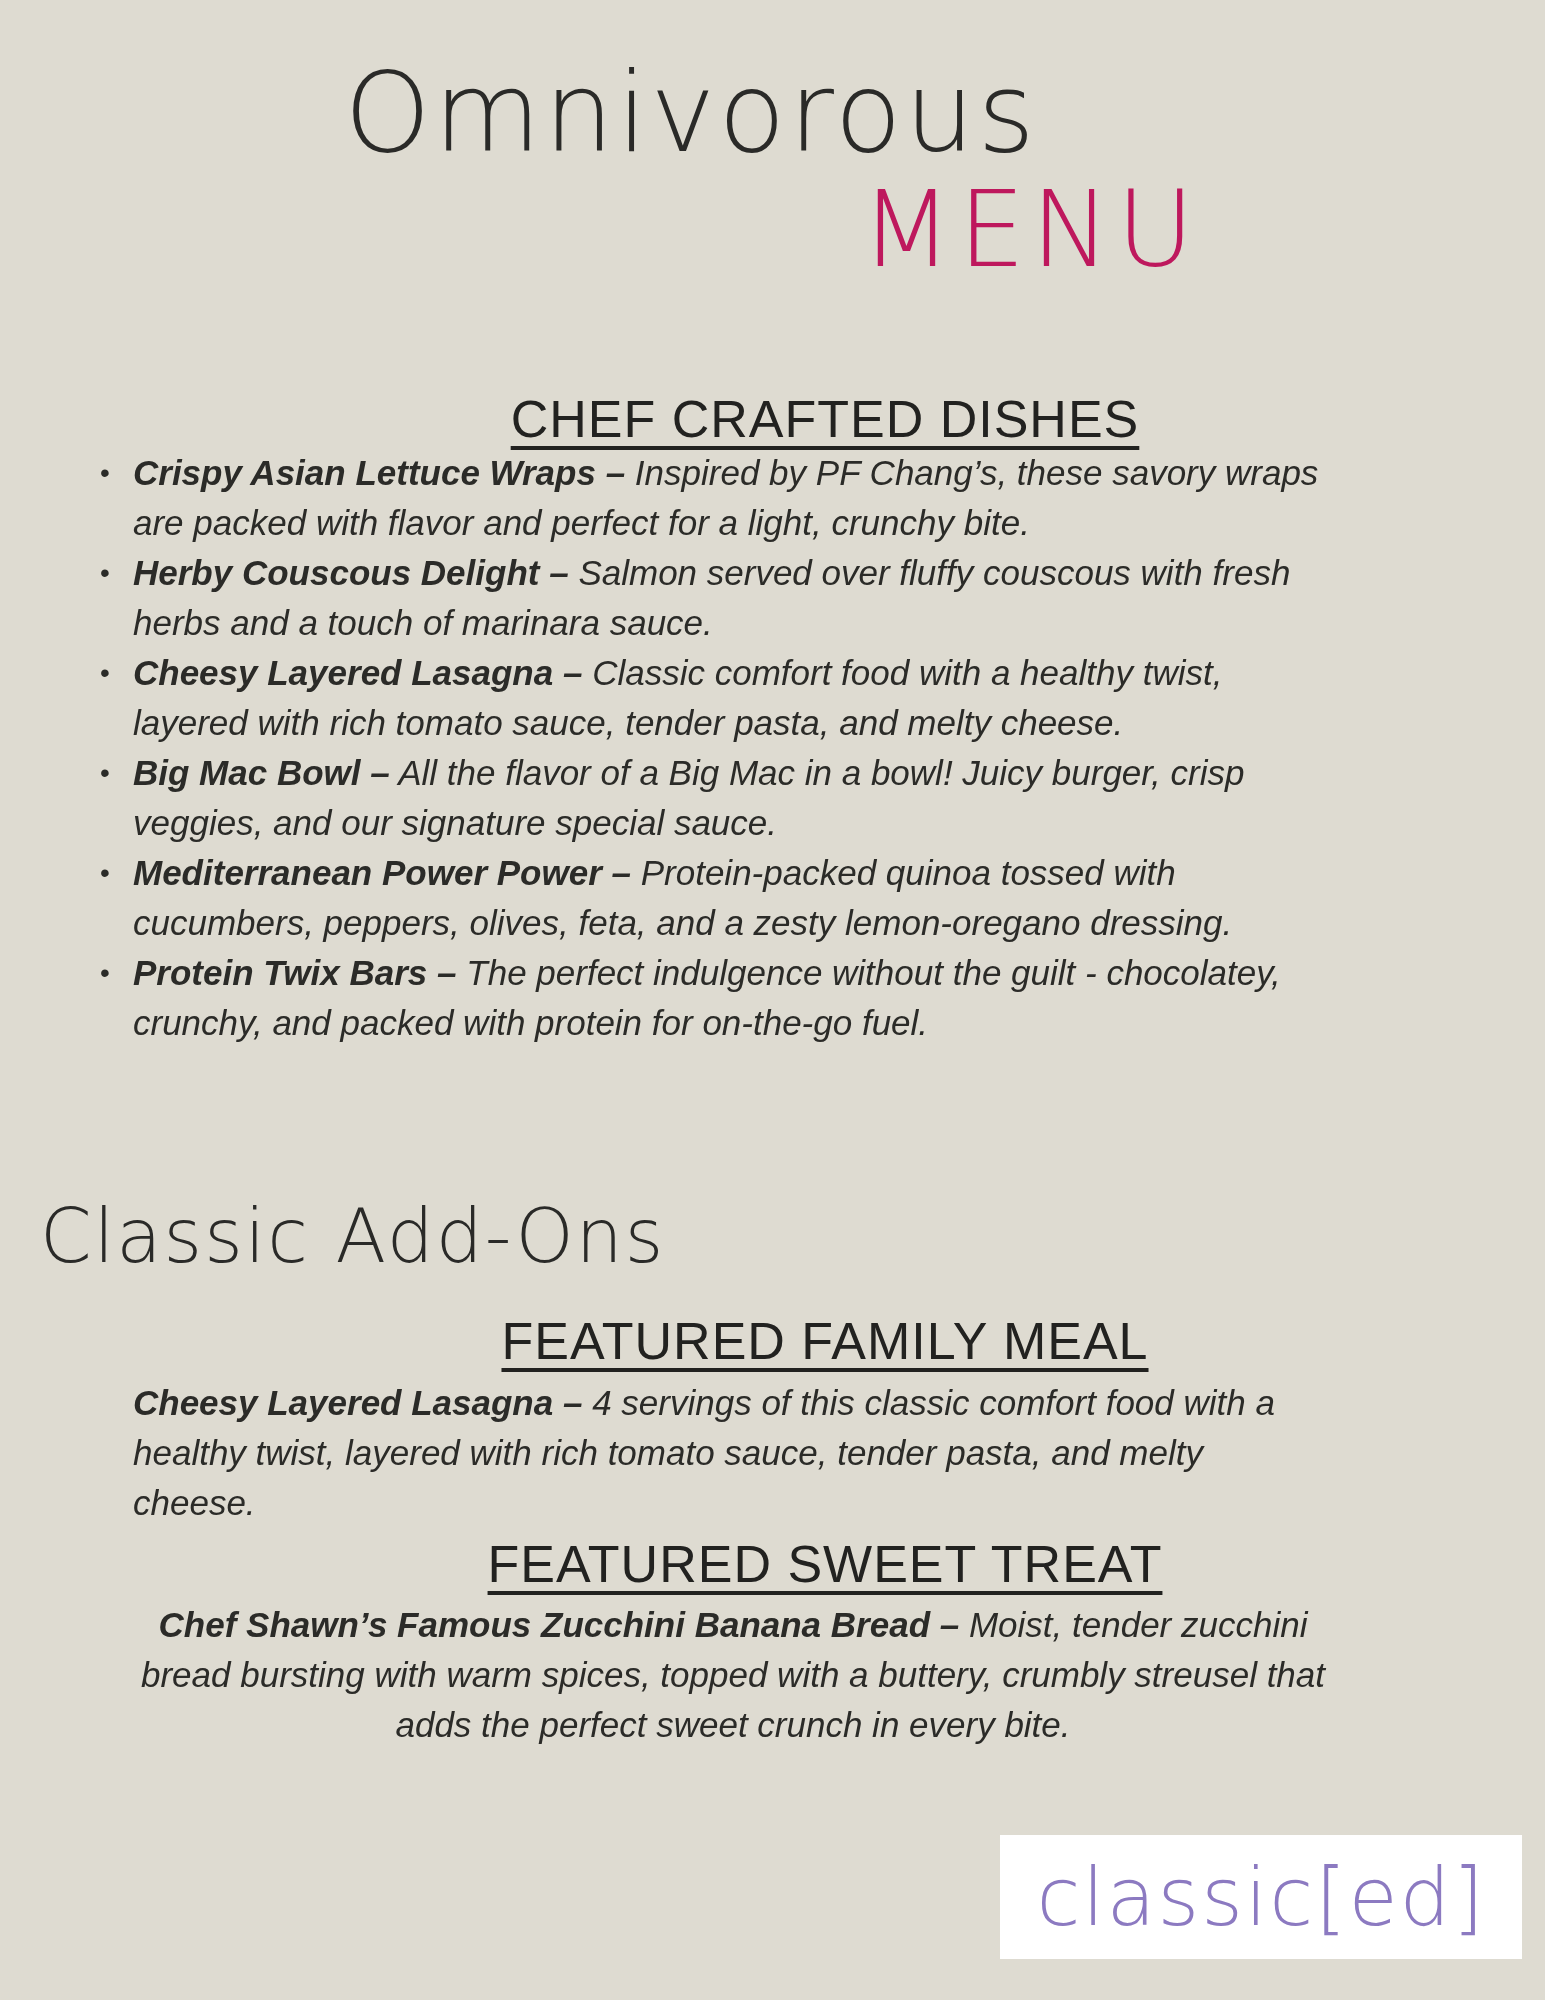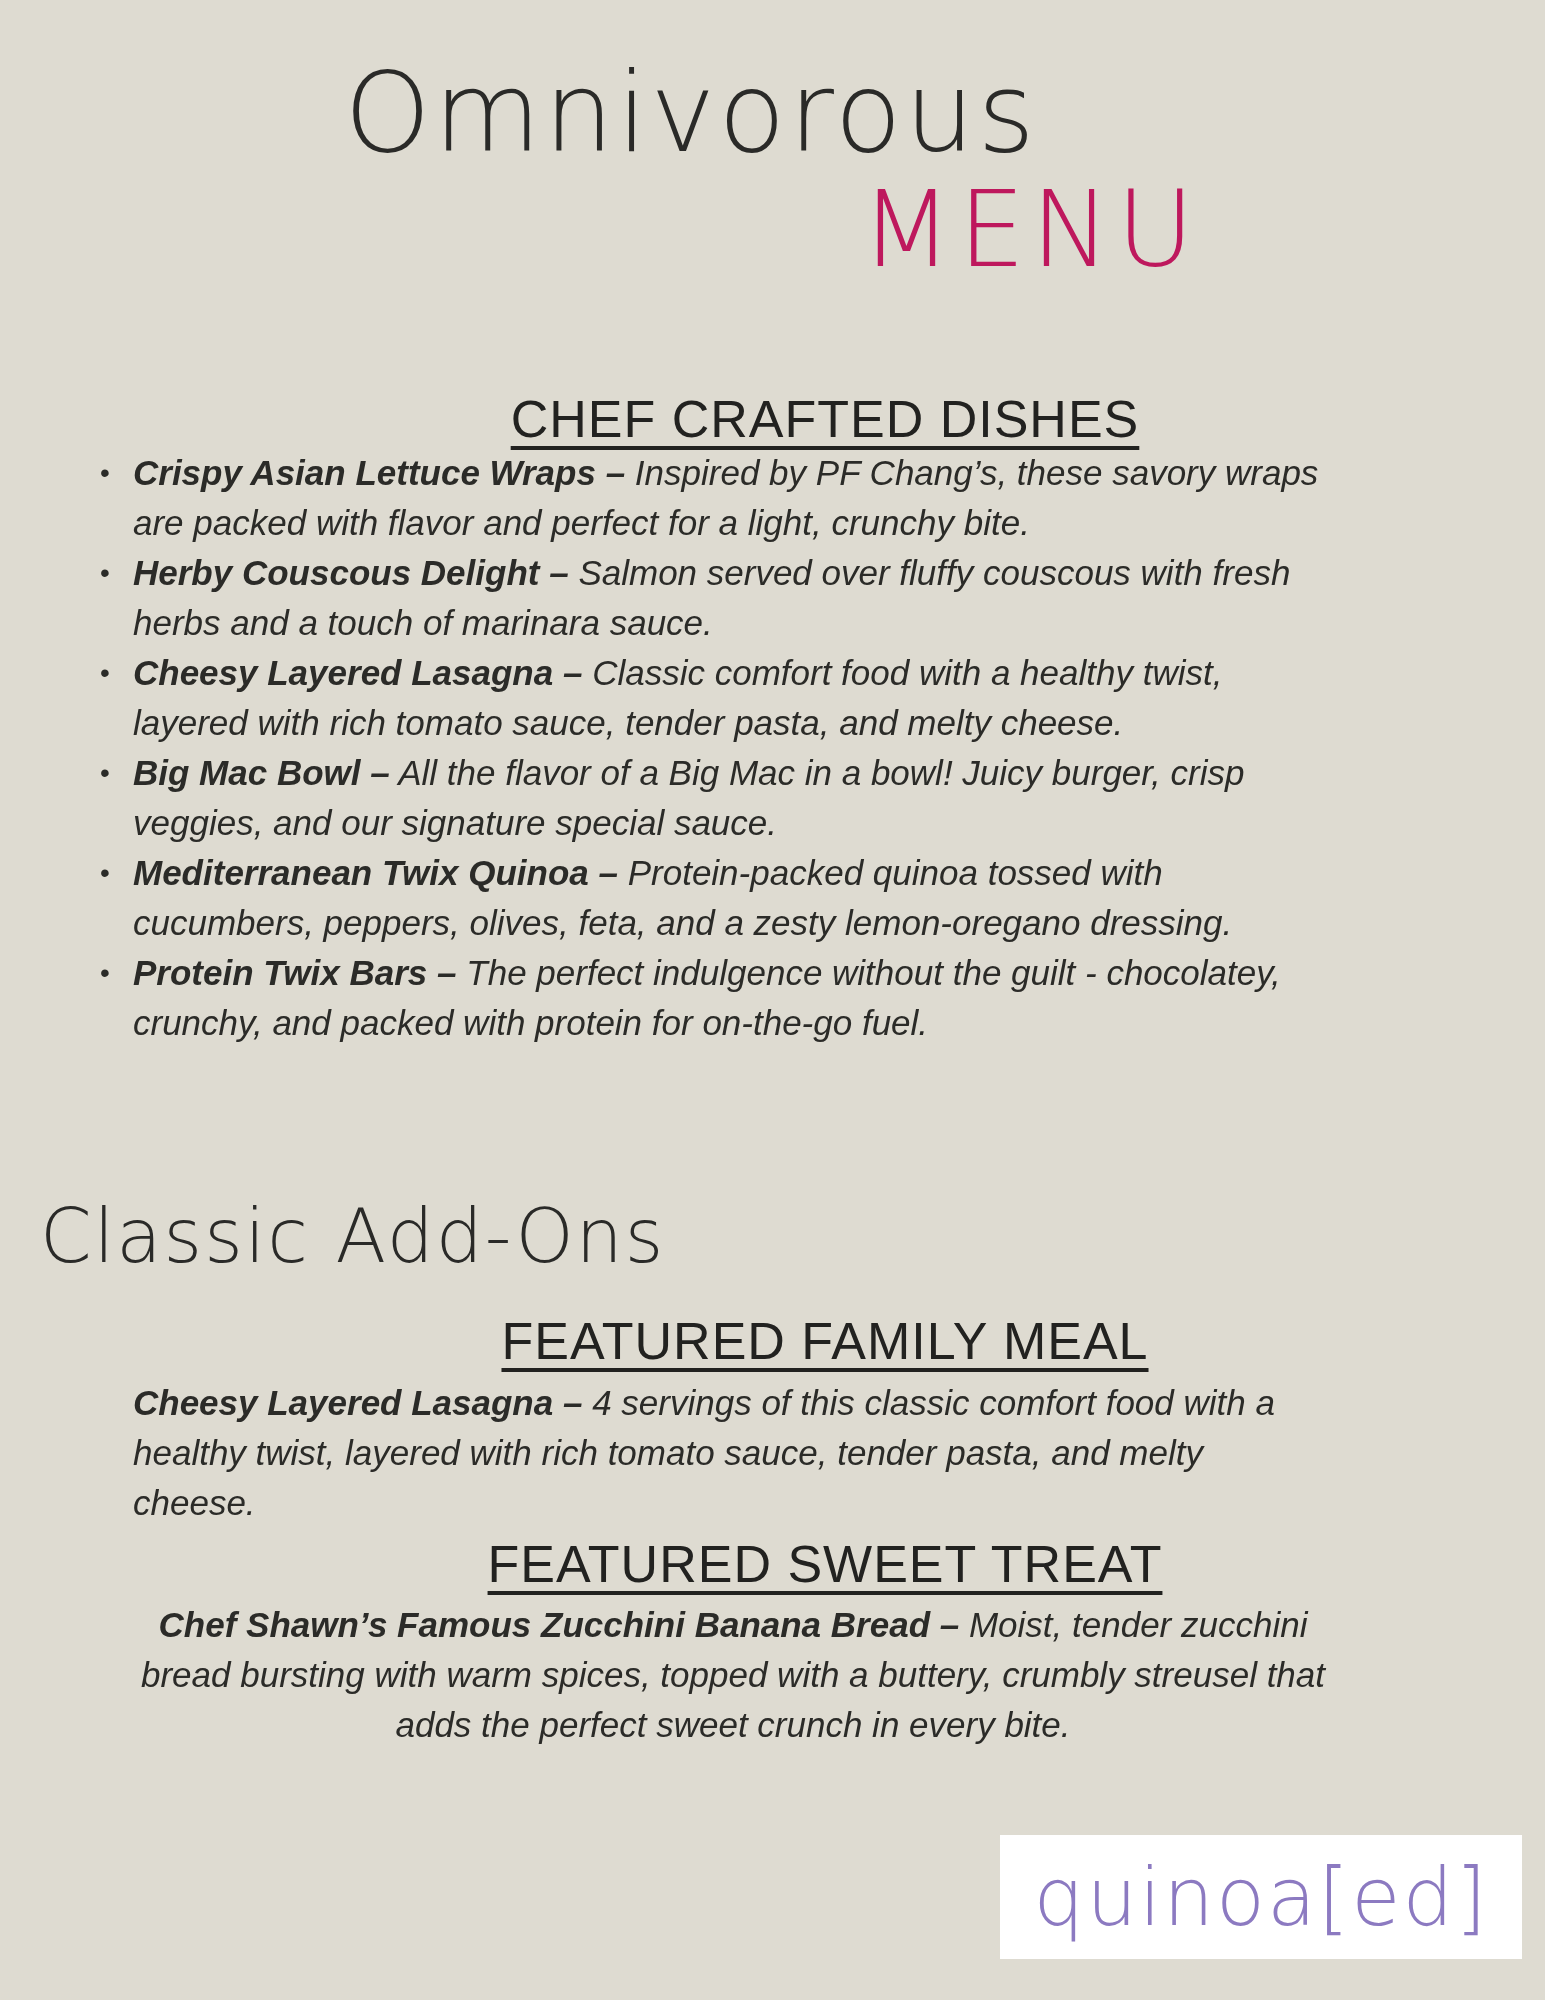--- a/index.html
+++ b/index.html
@@ -146,21 +146,21 @@
         <span class="dish-desc">Classic comfort food with a healthy twist, layered with rich tomato sauce, tender pasta, and melty cheese.</span></span>
     </li>
     <li class="dish-item">
       <span class="bullet">•</span>
       <span class="dish-text"><span class="dish-name">Big Mac Bowl</span>
         <span class="dash-bold">–</span>
         <span class="dish-desc">All the flavor of a Big Mac in a bowl! Juicy burger, crisp veggies, and our signature special sauce.</span></span>
     </li>
     <li class="dish-item">
       <span class="bullet">•</span>
-      <span class="dish-text"><span class="dish-name">Mediterranean Twix Quinoa</span>
+      <span class="dish-text"><span class="dish-name">Mediterranean Power Power</span>
         <span class="dash-bold">–</span>
         <span class="dish-desc">Protein-packed quinoa tossed with cucumbers, peppers, olives, feta, and a zesty lemon-oregano dressing.</span></span>
     </li>
     <li class="dish-item">
       <span class="bullet">•</span>
       <span class="dish-text"><span class="dish-name">Protein Twix Bars</span>
         <span class="dash-bold">–</span>
         <span class="dish-desc">The perfect indulgence without the guilt - chocolatey, crunchy, and packed with protein for on-the-go fuel.</span></span>
     </li>
   </ul>
@@ -173,16 +173,16 @@
     <span class="dash-bold">–</span>
     <span class="dish-desc">4 servings of this classic comfort food with a healthy twist, layered with rich tomato sauce, tender pasta, and melty cheese.</span></div>
 
   <div class="section-heading h-sweet">FEATURED SWEET TREAT</div>
 
   <div class="feature-para p-sweet"><span class="dish-name">Chef Shawn’s Famous Zucchini Banana Bread</span>
     <span class="dash-bold">–</span>
     <span class="dish-desc">Moist, tender zucchini bread bursting with warm spices, topped with a buttery, crumbly streusel that adds the perfect sweet crunch in every bite.</span></div>
 
   <div class="logo-box">
-    <span class="logo-text">quinoa[ed]</span>
+    <span class="logo-text">classic[ed]</span>
   </div>
 
 </div>
 
 </body></html>

